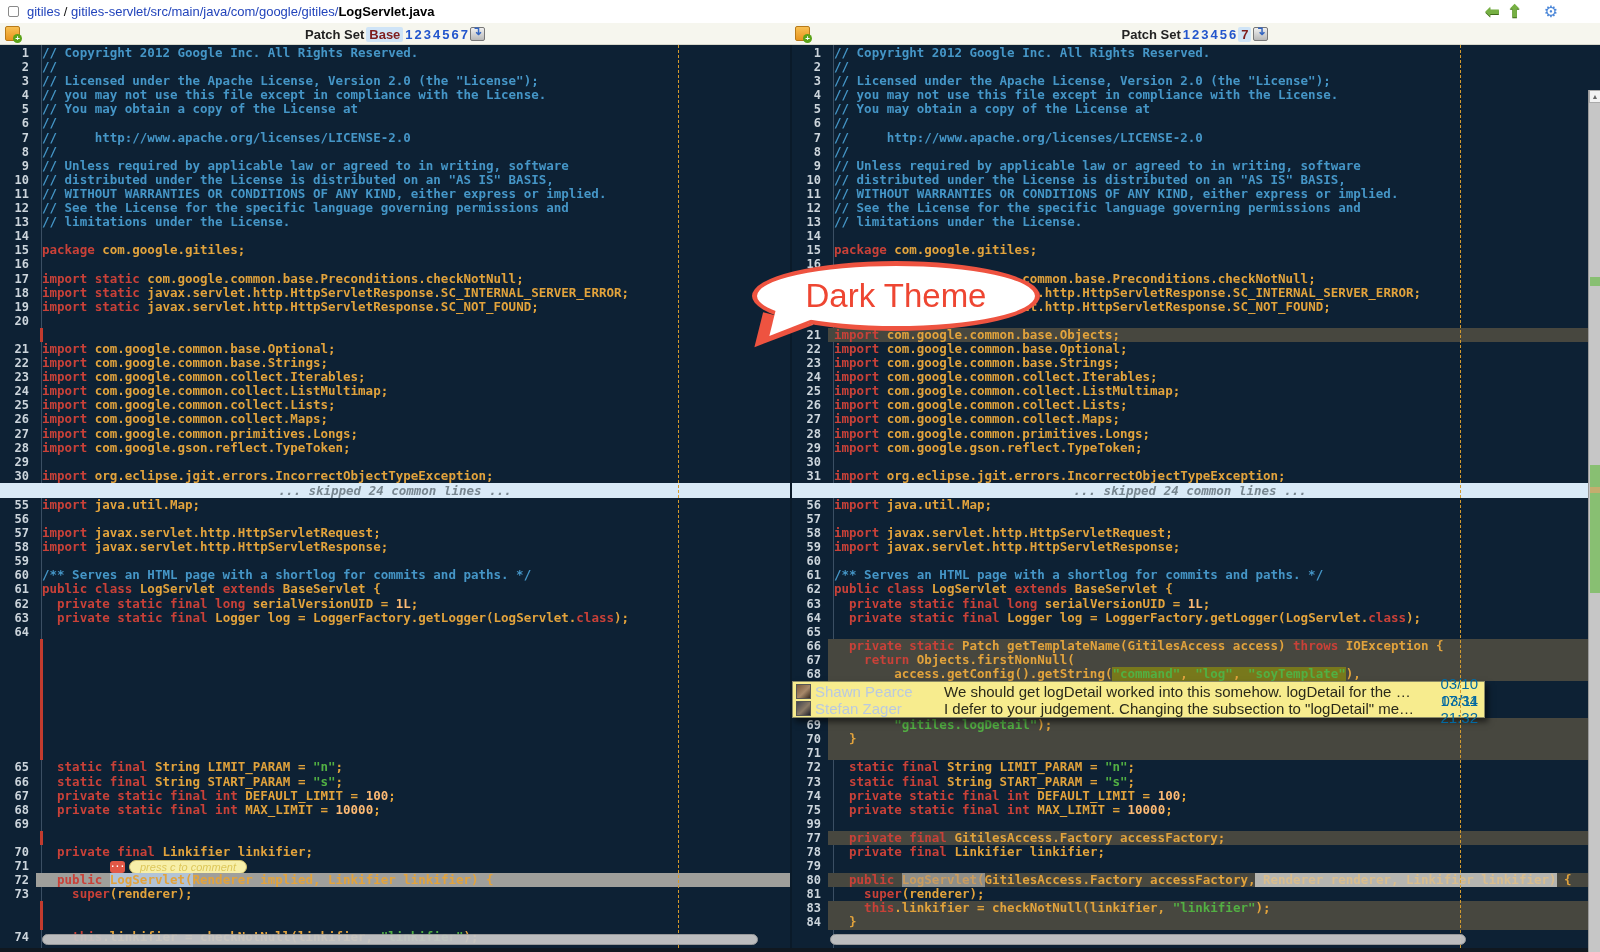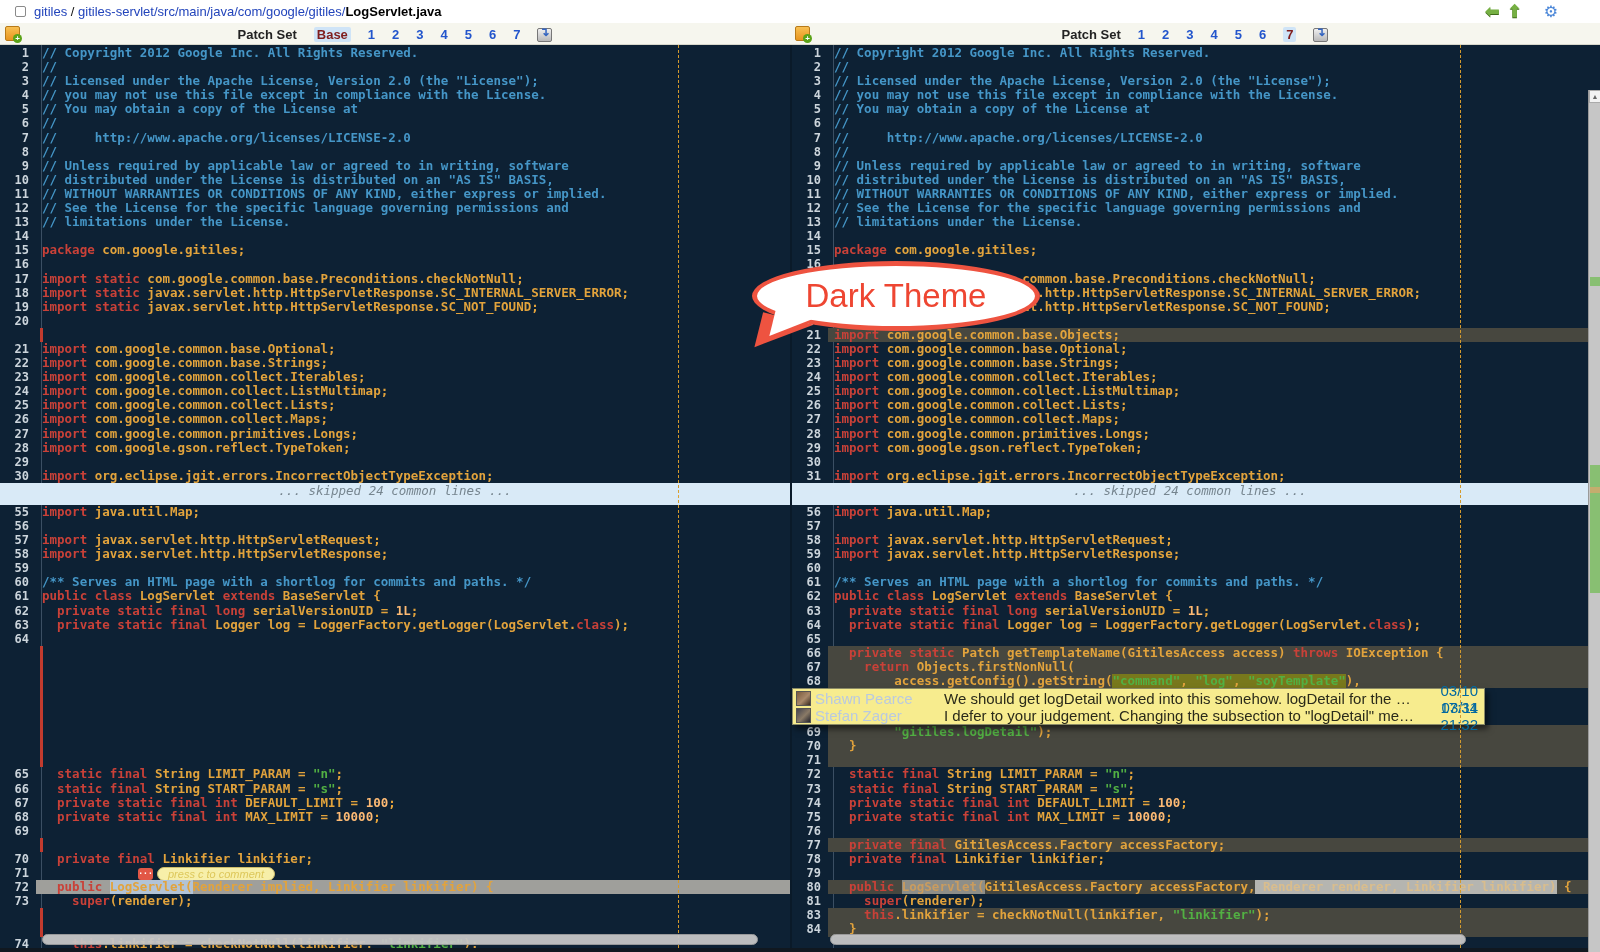--- a/index.html
+++ b/index.html
@@ -5,37 +5,37 @@
   :root{
     --code-bg:#0d2134; --keyword:#c94138; --identifier:#e2a33c; --comment-col:#4596c7;
     --string:#52b043; --insert-bg:#47473f; --delete-bg:#9f9f9b; --skip-bg:#d9eaf7;
     --comment-box-bg:#f7ec8e;
   }
   *{margin:0;padding:0;box-sizing:border-box}
   body{font-family:"Liberation Sans",sans-serif;background:#fff}
   .window{position:relative;width:1600px;height:952px;overflow:hidden;background:#fff;outline:2px solid #1c1c1c;outline-offset:-1px}
 
   
-  .topbar{position:absolute;left:0;top:0;width:1600px;height:23px;background:#fff;display:flex;align-items:center;padding-left:15px}
+  .topbar{position:absolute;left:0;top:0;width:1600px;height:23px;background:#fff;display:flex;align-items:center;padding-left:8px}
   .cb{width:11px;height:11px;border:1px solid #8a8a8a;border-radius:2px;background:#fff;margin-right:8px}
   .crumb{font-size:13px;color:#111;white-space:nowrap}
   .crumb a{color:#2244bb;text-decoration:none}
   .crumb b{color:#000}
   .navicons{position:absolute;right:42px;top:1px;display:flex;gap:8px;align-items:center}
   .arrow{color:#76b043;font-size:17px;font-weight:bold;text-shadow:0 1px 0 #3f6a1a;cursor:pointer}
   .gear{color:#4a86d8;font-size:16px;margin-left:14px;cursor:pointer}
 
   
   .psbar{position:absolute;left:0;top:23px;width:1600px;height:22px;background:#f6f6ee;border-bottom:1px solid #d8d8cc}
   .pshalf{position:absolute;top:0;height:22px;display:flex;align-items:center;justify-content:center}
   .pshalf.l{left:0;width:790px}
   .pshalf.r{left:790px;width:810px}
   .sheet{position:absolute;left:5px;top:3px;width:15px;height:15px;background:linear-gradient(#f8c052,#e8951f);border:1px solid #b87a18;border-radius:2px}
   .sheet .plus{position:absolute;right:-3px;bottom:-3px;width:9px;height:9px;background:#5aa317;border-radius:50%;color:#fff;font-size:8px;line-height:9px;text-align:center;font-weight:bold}
-  .psctl{display:flex;align-items:flex-end;gap:17px;font-size:13px;font-weight:bold;color:#222}
+  .psctl{display:flex;align-items:center;gap:2px;font-size:13px;font-weight:bold;color:#222}
   .psctl a{color:#2255cc;text-decoration:none;font-weight:bold}
   .pschip{background:#cfe4f7;color:#7f1d1d;padding:0 3px;border-radius:2px}
   .floppy{position:relative;width:15px;height:14px;background:linear-gradient(#f0f0f0,#b8b8b8);border:1px solid #777;border-radius:2px;display:inline-block}
   .floppy span{position:absolute;left:1px;top:-4px;color:#3465c0;font-size:12px;font-weight:bold}
 
   
   .codearea{position:absolute;left:0;top:45px;width:1600px;height:903px;background:var(--code-bg)}
   .panel{position:absolute;top:0;height:903px;overflow:hidden;background:var(--code-bg)}
   .panel.lp{left:0;width:790px}
   .panel.rp{left:790px;width:798px;border-left:2px solid #0a1a29}
@@ -52,21 +52,21 @@
   .tok-k{color:var(--keyword)}
   .tok-i{color:var(--identifier)}
   .tok-c{color:var(--comment-col)}
   .tok-str{color:var(--string)}
   .tok-num{color:#fdba74}
   .tok-hstr{color:var(--string);background:#78781c}
   .tok-hi{color:var(--identifier);background:#78781c}
   .tok-selA{color:var(--identifier);background:#b2c3d6}
   .tok-selB{color:#d9bd8d;background:#b5b5b0}
   .tok-selC{color:#c99c5f;background:#8e8e88}
-  .skipband{height:22px;line-height:15px;background:var(--skip-bg);color:#76858f;text-align:center;font-family:"DejaVu Sans Mono",monospace;font-style:italic;font-size:12.5px;font-weight:normal}
+  .skipband{height:15px;line-height:15px;background:var(--skip-bg);color:#76858f;text-align:center;font-family:"DejaVu Sans Mono",monospace;font-style:italic;font-size:12.5px;font-weight:bold}
   .filler{position:relative}
   .filler .mark{position:absolute;left:40px;top:0;bottom:0;width:3px;background:#c23b2e}
 
   
   .cicon{display:inline-block;width:15px;height:12px;background:#e25746;border-radius:3px;color:#fff;font-size:8px;line-height:11px;text-align:center;vertical-align:middle;margin-right:4px;font-weight:bold}
   .ctip{display:inline-block;background:#f7efa9;border:1px solid #cdbd6b;border-radius:8px;color:#ddc75a;font-family:"Liberation Sans",sans-serif;font-size:11px;font-style:italic;font-weight:normal;line-height:12px;padding:0 10px;vertical-align:middle}
 
   
   .cbox{position:relative;width:693px;height:37px;background:var(--comment-box-bg);border:1px solid #8a8a66;box-shadow:3px 4px 6px rgba(0,0,0,.55);z-index:5;font-family:"Liberation Sans",sans-serif;font-weight:normal;padding:1px 2px}
   .crow{display:flex;align-items:center;height:17px;font-size:15px}
@@ -201,21 +201,21 @@
           </div>
           <div class="row"><span class="ln">65</span><span class="code"><span class="tok-i">  </span><span class="tok-k">static final</span><span class="tok-i"> String LIMIT_PARAM = </span><span class="tok-str">"n"</span><span class="tok-i">;</span></span></div>
           <div class="row"><span class="ln">66</span><span class="code"><span class="tok-i">  </span><span class="tok-k">static final</span><span class="tok-i"> String START_PARAM = </span><span class="tok-str">"s"</span><span class="tok-i">;</span></span></div>
           <div class="row"><span class="ln">67</span><span class="code"><span class="tok-i">  </span><span class="tok-k">private static final int</span><span class="tok-i"> DEFAULT_LIMIT = </span><span class="tok-num">100</span><span class="tok-i">;</span></span></div>
           <div class="row"><span class="ln">68</span><span class="code"><span class="tok-i">  </span><span class="tok-k">private static final int</span><span class="tok-i"> MAX_LIMIT = </span><span class="tok-num">10000</span><span class="tok-i">;</span></span></div>
           <div class="row"><span class="ln">69</span><span class="code"></span></div>
           <div class="filler" style="height: 14.1px;">
             <div class="mark"></div>
           </div>
           <div class="row"><span class="ln">70</span><span class="code"><span class="tok-i">  </span><span class="tok-k">private final</span><span class="tok-i"> Linkifier linkifier;</span></span></div>
-          <div class="row"><span class="ln">71</span><span class="code"><span style="margin-left: 96px;"><span class="cicon">···</span><span class="ctip">press c to comment</span></span></span></div>
+          <div class="row"><span class="ln">71</span><span class="code"><span style="margin-left: 68px;"><span class="cicon">···</span><span class="ctip">press c to comment</span></span></span></div>
           <div class="row del"><span class="ln">72</span><span class="code"><span class="tok-i">  </span><span class="tok-k">public </span><span class="tok-selA">LogServlet(</span><span class="tok-i">Renderer implied, Linkifier linkifier) {</span></span></div>
           <div class="row"><span class="ln">73</span><span class="code"><span class="tok-i">    </span><span class="tok-k">super</span><span class="tok-i">(renderer);</span></span></div>
           <div class="filler" style="height: 28.2px;">
             <div class="mark"></div>
           </div>
           <div class="row"><span class="ln">74</span><span class="code"><span class="tok-i">    </span><span class="tok-k">this</span><span class="tok-i">.linkifier = checkNotNull(linkifier, </span><span class="tok-str">"linkifier"</span><span class="tok-i">);</span></span></div>
         </div>
       <div class="hthumb"></div>
     </div>
     <div class="panel rp" id="rp">
@@ -281,21 +281,21 @@
               <span class="cdate">03/11 21:32</span>
             </div>
           </div>
           <div class="row ins"><span class="ln">69</span><span class="code"><span class="tok-i">        </span><span class="tok-str">"gitiles.logDetail"</span><span class="tok-i">);</span></span></div>
           <div class="row ins"><span class="ln">70</span><span class="code"><span class="tok-i">  }</span></span></div>
           <div class="row ins"><span class="ln">71</span><span class="code"></span></div>
           <div class="row"><span class="ln">72</span><span class="code"><span class="tok-i">  </span><span class="tok-k">static final</span><span class="tok-i"> String LIMIT_PARAM = </span><span class="tok-str">"n"</span><span class="tok-i">;</span></span></div>
           <div class="row"><span class="ln">73</span><span class="code"><span class="tok-i">  </span><span class="tok-k">static final</span><span class="tok-i"> String START_PARAM = </span><span class="tok-str">"s"</span><span class="tok-i">;</span></span></div>
           <div class="row"><span class="ln">74</span><span class="code"><span class="tok-i">  </span><span class="tok-k">private static final int</span><span class="tok-i"> DEFAULT_LIMIT = </span><span class="tok-num">100</span><span class="tok-i">;</span></span></div>
           <div class="row"><span class="ln">75</span><span class="code"><span class="tok-i">  </span><span class="tok-k">private static final int</span><span class="tok-i"> MAX_LIMIT = </span><span class="tok-num">10000</span><span class="tok-i">;</span></span></div>
-          <div class="row"><span class="ln">76</span><span class="code"></span></div>
+          <div class="row"><span class="ln">99</span><span class="code"></span></div>
           <div class="row ins"><span class="ln">77</span><span class="code"><span class="tok-i">  </span><span class="tok-k">private final</span><span class="tok-i"> GitilesAccess.Factory accessFactory;</span></span></div>
           <div class="row"><span class="ln">78</span><span class="code"><span class="tok-i">  </span><span class="tok-k">private final</span><span class="tok-i"> Linkifier linkifier;</span></span></div>
           <div class="row"><span class="ln">79</span><span class="code"></span></div>
           <div class="row ins"><span class="ln">80</span><span class="code"><span class="tok-i">  </span><span class="tok-k">public </span><span class="tok-selC">LogServlet(</span><span class="tok-i">GitilesAccess.Factory accessFactory,</span><span class="tok-selB"> Renderer renderer, Linkifier linkifier)</span><span class="tok-i"> {</span></span></div>
           <div class="row"><span class="ln">81</span><span class="code"><span class="tok-i">    </span><span class="tok-k">super</span><span class="tok-i">(renderer);</span></span></div>
           <div class="row ins"><span class="ln">83</span><span class="code"><span class="tok-i">    </span><span class="tok-k">this</span><span class="tok-i">.linkifier = checkNotNull(linkifier, </span><span class="tok-str">"linkifier"</span><span class="tok-i">);</span></span></div>
           <div class="row ins"><span class="ln">84</span><span class="code"><span class="tok-i">  }</span></span></div>
         </div>
       <div class="hthumb"></div>
     </div>

